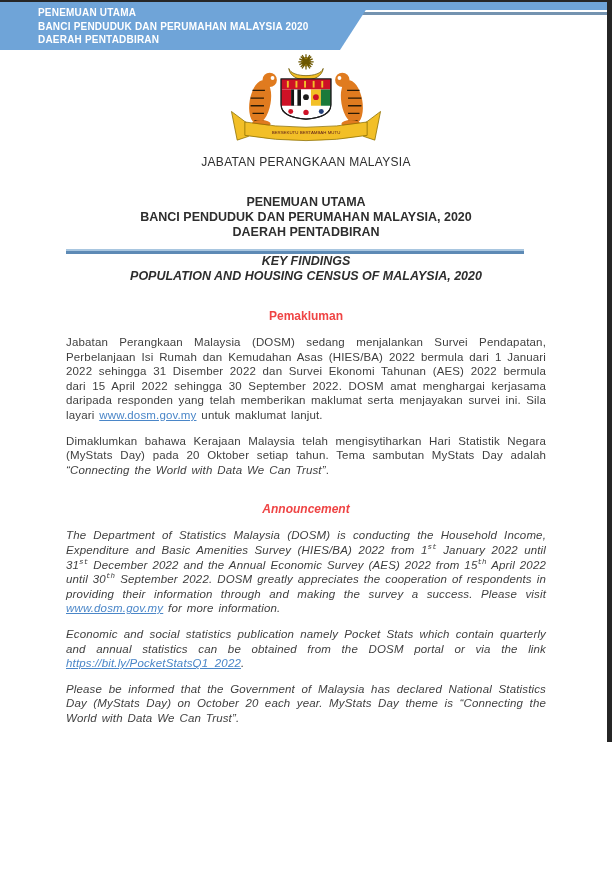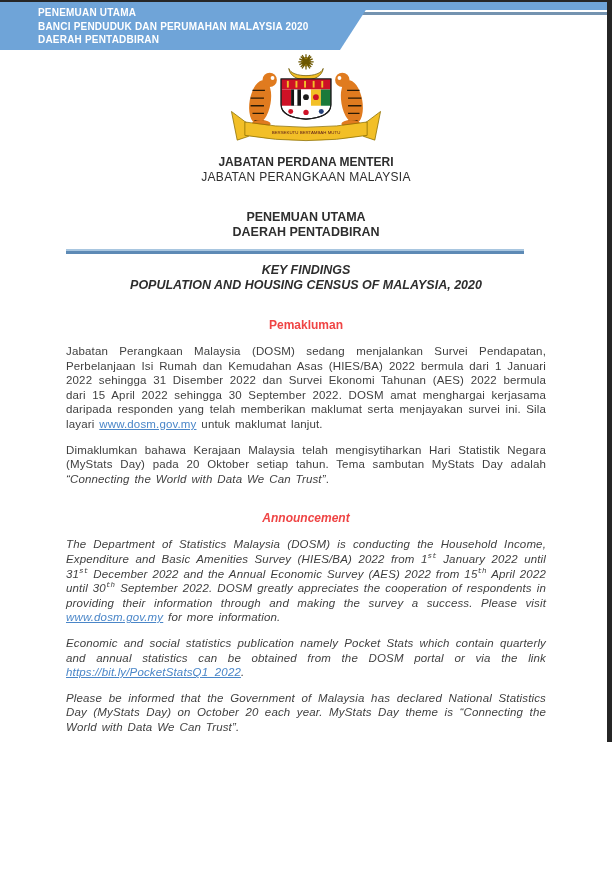--- a/index.html
+++ b/index.html
@@ -24,21 +24,21 @@
   
   .content{position:absolute;left:66px;top:155px;width:480px;}
   .center{text-align:center;}
   .org-line1{font-weight:bold;font-size:12px;line-height:15px;color:#2e2e2e;}
   .org-line2{font-size:12px;line-height:15px;color:#2e2e2e;letter-spacing:.3px;}
   .title-ms{margin-top:25px;font-weight:bold;font-size:12.5px;line-height:15px;color:#2e2e2e;}
   .divider{
     margin-top:9px;width:458px;height:3px;background:#5D8AB5;
     border-top:2px solid #A8C6E0;
   }
-  .title-en{margin-top:9px;font-weight:bold;font-style:italic;font-size:12.5px;line-height:15px;color:#2e2e2e;}
+  .title-en{font-weight:bold;font-style:italic;font-size:12.5px;line-height:15px;color:#2e2e2e;}
   .sec-heading{margin-top:25px;font-weight:bold;font-size:12px;line-height:15px;color:#ef4444;}
   .sec-heading.italic{font-style:italic;}
   .para{
     margin:11px 0 0 0;font-size:11.5px;line-height:14.6px;text-align:justify;
     letter-spacing:.15px;word-spacing:1.5px;color:#3f3f3f;
   }
   .para.italic{font-style:italic;}
   .doc-link{color:#4A86C8;text-decoration:underline;cursor:pointer;}
   .doc-em{font-style:italic;}
   sup{font-size:7.5px;line-height:0;font-family:Liberation Mono, monospace;}
@@ -121,25 +121,25 @@
         <polygon points="28,74 12,62 18,92 30,88" fill="#F2BF27" stroke="#8a6d00" stroke-width="0.8"></polygon>
         <polygon points="152,74 168,62 162,92 150,88" fill="#F2BF27" stroke="#8a6d00" stroke-width="0.8"></polygon>
         <path d="M26,73 Q90,84 154,73 L154,87 Q90,98 26,87 Z" fill="#F2BF27" stroke="#8a6d00" stroke-width="0.8"></path>
         <text x="90" y="85.5" text-anchor="middle" font-size="4.6" fill="#5a1a1a" font-family="Liberation Sans, sans-serif">BERSEKUTU BERTAMBAH MUTU</text>
       </g>
     </svg>
   </div>
 
   <div class="content">
 
-    <div class="org-line1 center">JABATAN PERDANA MENTERI</div>
     <div class="org-line2 center">JABATAN PERANGKAAN MALAYSIA</div>
 
     <div class="title-ms center">
       <div>PENEMUAN UTAMA</div>
+      <div>BANCI PENDUDUK DAN PERUMAHAN MALAYSIA, 2020</div>
       <div>DAERAH PENTADBIRAN</div>
     </div>
 
     <div class="divider"></div>
 
     <div class="title-en center">
       <div>KEY FINDINGS</div>
       <div>POPULATION AND HOUSING CENSUS OF MALAYSIA, 2020</div>
     </div>
 

